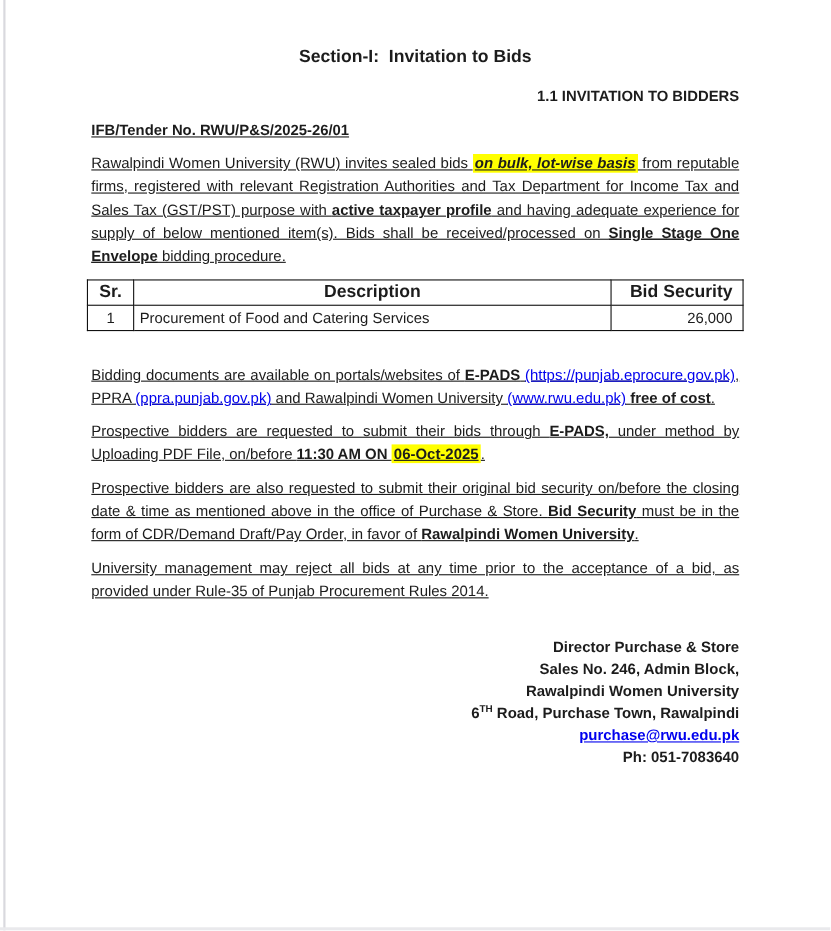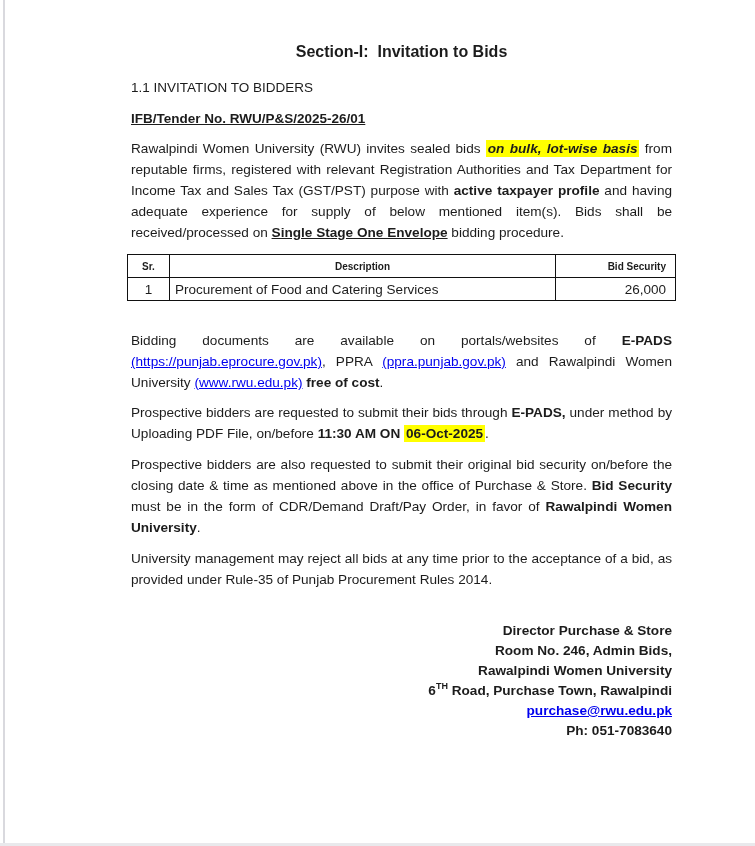--- a/index.html
+++ b/index.html
@@ -25,46 +25,46 @@
     position:absolute;left:3px;top:0;bottom:0;width:2px;
     background:var(--edge);
   }
   .edge-bottom{
     position:absolute;left:0;right:0;bottom:0;height:3px;
     background:#e9e9ec;
   }
   .content{
     position:relative;
     padding:42px 83px 0 83px;
-    margin-left:48px;
   }
   .title{
     text-align:center;
     font-weight:bold;
     font-size:16px;
     line-height:19px;
     white-space:pre-wrap;
   }
   .subtitle{
-    text-align:left;
-    font-weight:normal;
+    text-align:right;
+    font-weight:bold;
     font-size:13.5px;
     margin-top:19px;
   }
   .tender{
     font-weight:bold;
     font-size:13.5px;
     text-decoration:underline;
     margin-top:16px;
   }
   p.body{
     font-size:13.6px;
     line-height:21px;
     text-align:justify;
     margin-top:10px;
+    text-decoration:underline;
   }
   p.p1{margin-top:12px;}
   p.p2{margin-top:29px;}
   p.p3{margin-top:9px;}
   
   .b{font-weight:bold;}
   .i{font-style:italic;}
   .u{text-decoration:underline;}
   .hl{background:var(--hl);padding:1px 2px;}
   .link{color:var(--link);text-decoration:underline;text-align:center;}
@@ -79,21 +79,21 @@
     table-layout:fixed;
   }
   table.bids th, table.bids td{
     border:1.5px solid #111;
     padding:2px 5px;
     height:23px;
   }
   table.bids th{
     font-weight:bold;
     text-align:center;
-    font-size:10px;
+    font-size:16px;
   }
   table.bids .col0{width:42px;text-align:center;}
   table.bids .col2{text-align:right;padding-right:9px;}
   table.bids col.c0{width:42px;}
   table.bids col.c2{width:120px;}
   
   .signature{
     margin-top:31px;
     text-align:right;
     font-weight:bold;
@@ -144,21 +144,21 @@
 
     <p class="body p3"><span>Prospective bidders are requested to submit their bids through </span><span class="b">E-PADS,</span><span> under method by Uploading PDF File, on/before </span><span class="b">11:30 AM ON </span><span class="b hl">06-Oct-2025</span><span>.</span></p>
 
     <p class="body"><span>Prospective bidders are also requested to submit their original bid security on/before the closing date &amp; time as mentioned above in the office of Purchase &amp; Store. </span><span class="b">Bid Security</span><span> must be in the form of CDR/Demand Draft/Pay Order, in favor of </span><span class="b">Rawalpindi Women University</span><span>.</span></p>
 
 
     <p class="body"><span>University management may reject all bids at any time prior to the acceptance of a bid, as provided under Rule-35 of Punjab Procurement Rules 2014.</span></p>
 
     <div class="signature">
       <div><span>Director Purchase &amp; Store</span></div>
-      <div><span>Room No. 246, Admin Bids,</span></div>
+      <div><span>Sales No. 246, Admin Block,</span></div>
       <div><span>Rawalpindi Women University</span></div>
       <div><span>6</span><span class="sup">TH</span><span> Road, Purchase Town, Rawalpindi</span></div>
       <div><span class="link">purchase@rwu.edu.pk</span></div>
       <div><span>Ph: 051-7083640</span></div>
     </div>
 
   </div>
 </div>
 
 </body></html>

